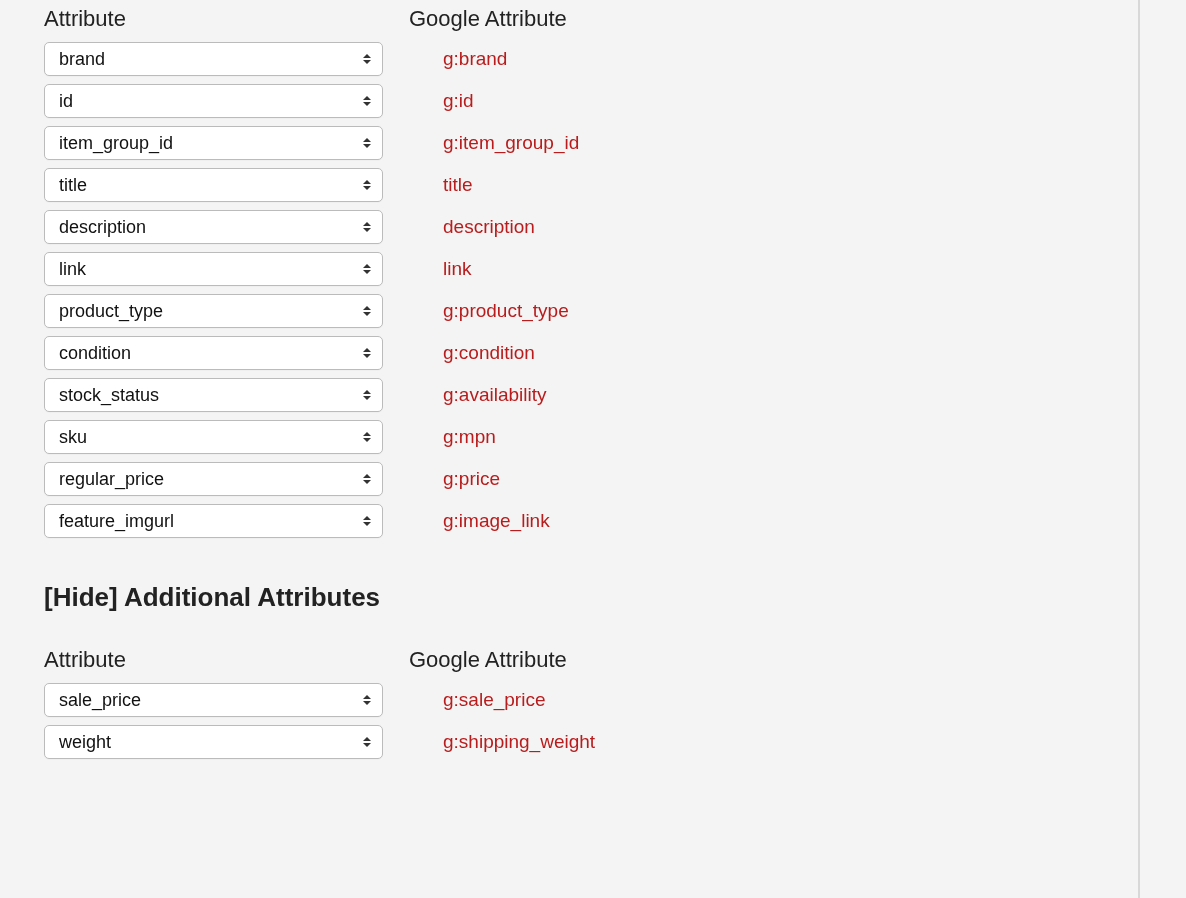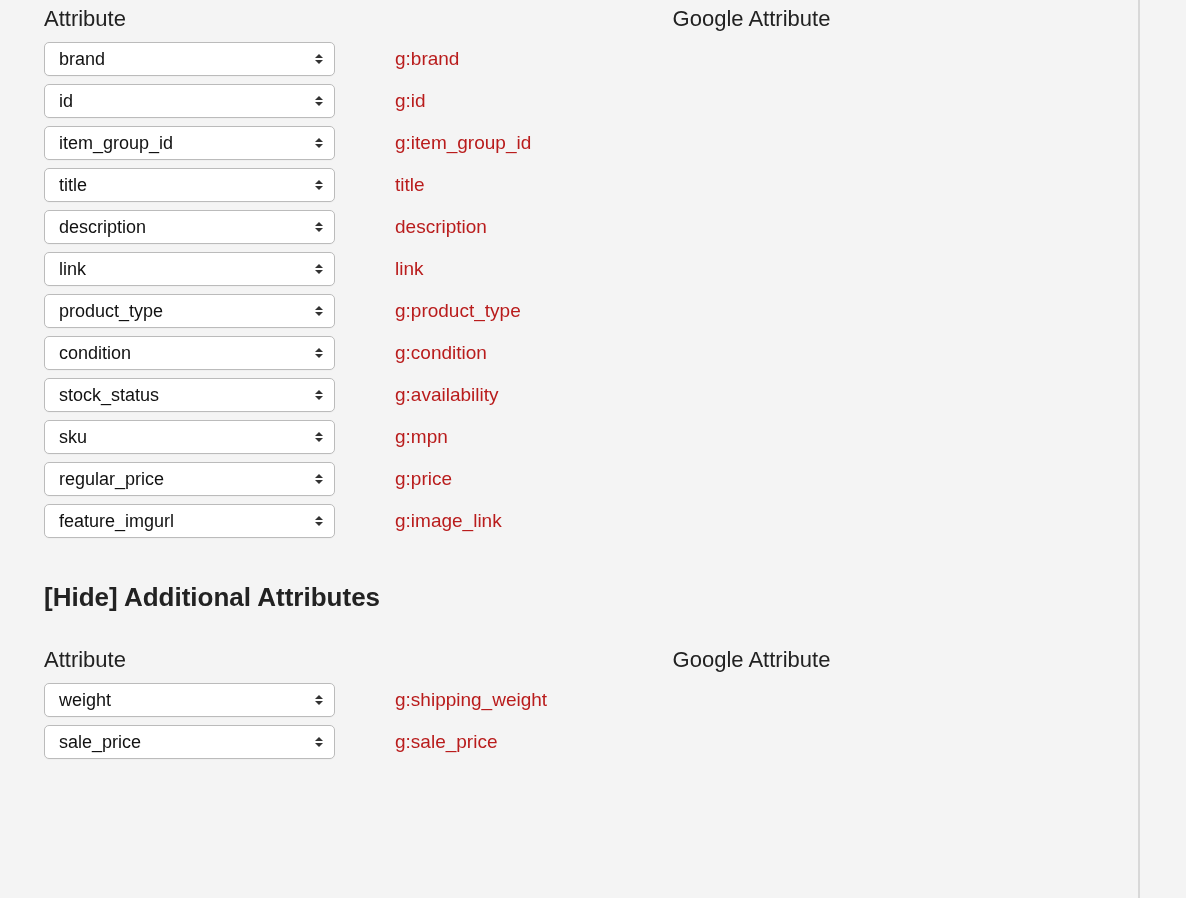--- a/index.html
+++ b/index.html
@@ -33,28 +33,28 @@
     color: #222;
     cursor: pointer;
   }
   .cols-header {
     display: flex;
     margin-bottom: 10px;
     font-size: 22px;
     color: #222;
   }
   .cols-header .col-a { width: 365px; }
-  .cols-header .col-b { flex: 1; text-align: center; }
+  .cols-header .col-b { flex: 1; }
   .row {
     display: flex;
     align-items: center;
     margin-bottom: 8px;
   }
   .row .select-wrap {
-    width: 291px;
+    width: 339px;
     margin-right: 60px;
     align-items: center;
   }
   .select-wrap {
     position: relative;
     background: #fff;
     border: 1px solid #bbb;
     border-radius: 5px;
     height: 34px;
     display: flex;
@@ -206,27 +206,27 @@
 
   <h2 class="section-toggle">[Hide] Additional Attributes</h2>
 
   <div class="cols-header">
     <div class="col-a">Attribute</div>
     <div class="col-b">Google Attribute</div>
   </div>
 
   <div class="row">
     <div class="select-wrap">
+      <span class="select-value">sale_price</span>
+      <span class="caret"></span>
+    </div>
+    <div class="google-attr">g:sale_price</div>
+  </div>
+
+  <div class="row">
+    <div class="select-wrap">
       <span class="select-value">weight</span>
       <span class="caret"></span>
     </div>
     <div class="google-attr">g:shipping_weight</div>
   </div>
 
-  <div class="row">
-    <div class="select-wrap">
-      <span class="select-value">sale_price</span>
-      <span class="caret"></span>
-    </div>
-    <div class="google-attr">g:sale_price</div>
-  </div>
-
 </div>
 
 </body></html>

